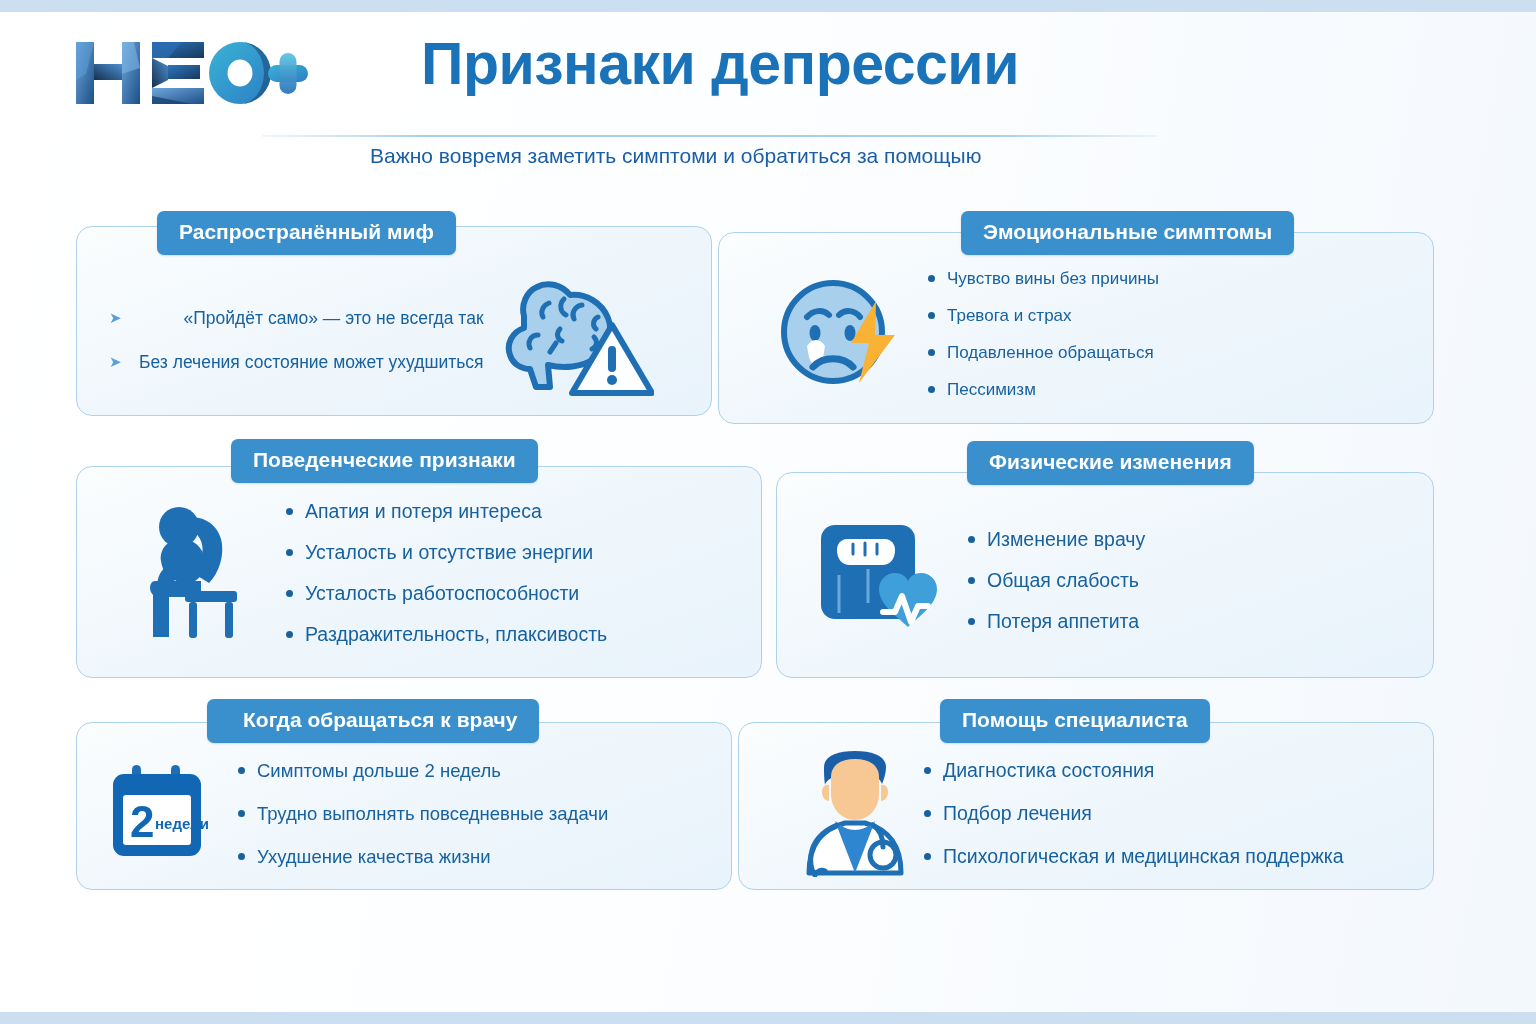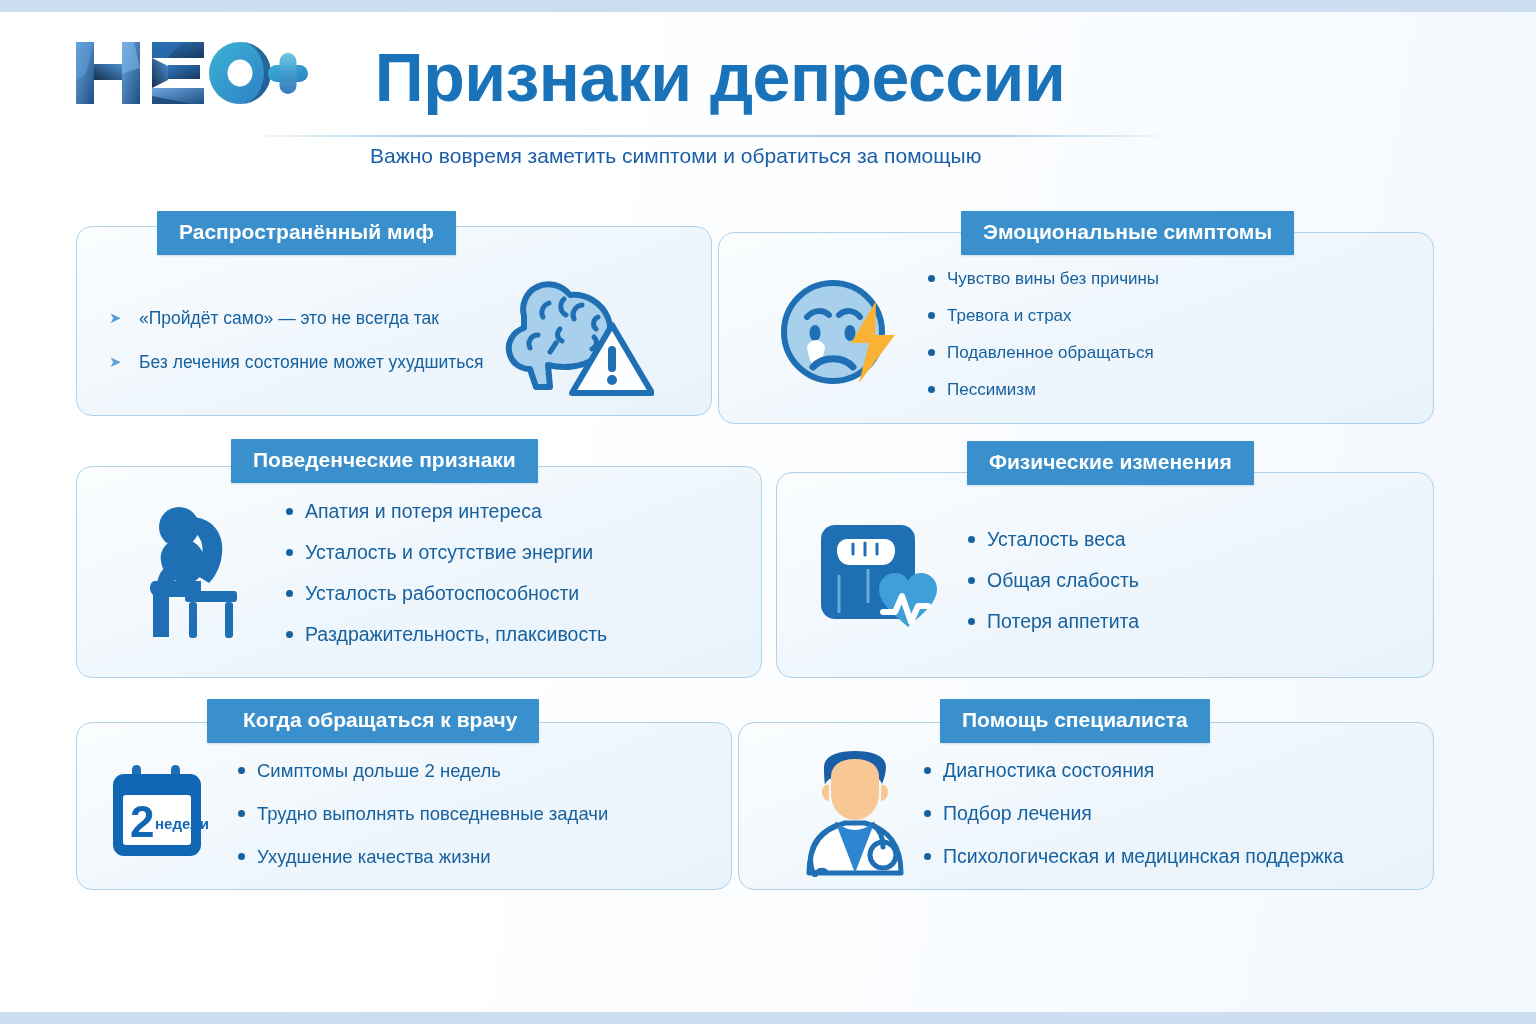--- a/index.html
+++ b/index.html
@@ -22,23 +22,23 @@
   .band-top { top: 0; }
   .band-bottom { bottom: 0; }
 
   
   .header { position: absolute; top: 12px; left: 0; right: 0; height: 160px; }
   .logo {
     position: absolute; left: 72px; top: 22px;
     width: 240px; height: 78px;
   }
   .title {
-    position: absolute; left: 370px; top: 30px; width: 700px;
+    position: absolute; left: 370px; top: 22px; width: 700px;
     text-align: center;
-    font-size: 68px; font-weight: bold; color: #1a73b8;
+    font-size: 59px; font-weight: bold; color: #1a73b8;
     letter-spacing: -0.5px; line-height: 1.05;
   }
   .rule {
     position: absolute; left: 262px; top: 123px; width: 896px; height: 2px;
     background: linear-gradient(90deg, rgba(168,207,232,0.15), #a8cfe8 18%, #a8cfe8 82%, rgba(168,207,232,0.15));
   }
   .subtitle {
     position: absolute; left: 370px; top: 132px; width: 700px;
     text-align: left;
     font-size: 21px; color: #1a5ea8; font-weight: 500;
@@ -50,21 +50,21 @@
     background: linear-gradient(160deg, #fbfdfe 0%, #eef6fc 55%, #e9f3fb 100%);
     border: 1.5px solid #aed2ea;
     border-radius: 16px;
   }
   .badge {
     position: absolute;
     background: #3a90cc;
     color: #ffffff;
     font-size: 21px; font-weight: bold;
     padding: 9px 22px 11px 22px;
-    border-radius: 1px;
+    border-radius: 7px;
     white-space: nowrap;
     box-shadow: 0 1px 2px rgba(30,90,150,0.18);
     z-index: 5;
   }
   .card-body {
     position: absolute; inset: 0;
     display: flex; align-items: center;
   }
   .icon-wrap {
     flex: 0 0 auto;
@@ -149,21 +149,21 @@
         <rect x="207.5" y="19" width="17" height="41" rx="8.5" fill="url(#g5)" opacity="0.95"></rect>
       </svg>
     </div>
 
     <div class="title">Признаки депрессии</div>
     <div class="rule"></div>
     <div class="subtitle">Важно вовремя заметить симптоми и обратиться за помощыю</div>
   </div>
 
   <div class="card" style="left:76px; top:226px; width:636px; height:190px;">
-    <div class="card-body" style="padding:30px 14px 0 32px;">
+    <div class="card-body" style="padding:30px 14px 0 32px;text-align:right;">
       <ul class="bullets arrows" style="font-size:17.5px; line-height:44px; margin-top:8px;">
         <li>«Пройдёт само» — это не всегда так</li>
         <li>Без лечения состояние может ухудшиться</li>
       </ul>
       <div class="icon-wrap" style="margin-left:10px; margin-top:6px;">
         <svg width="160" height="132" viewBox="0 0 160 132">
           <g fill="#a8d0ec" stroke="#1f6fb5" stroke-width="6" stroke-linejoin="round" stroke-linecap="round">
             <path d="M30 55c-12 4-18 16-14 27 3 9 11 14 20 14l6 18h14l-2-22c16 4 34 2 46-6 14-9 20-26 14-41C108 30 92 20 76 22 68 12 54 8 43 14 32 19 27 32 30 43z"></path>
           </g>
           <g fill="none" stroke="#1f6fb5" stroke-width="5" stroke-linecap="round">
@@ -252,21 +252,21 @@
           <g stroke="#7fc0e8" stroke-width="3" fill="none" opacity="0.75">
             <path d="M22 56v38"></path>
               <path d="M51 50v34"></path>
               <path d="M80 56v38"></path>
           </g>
           <path d="M78 54c-9 0-16 7-16 16 0 16 19 28 29 38 10-10 29-22 29-38 0-9-7-16-16-16-6 0-11 3-13 8-2-5-7-8-13-8z" fill="#3f9fd9"></path>
           <path d="M66 93h12l7-16 9 26 7-16h10" fill="none" stroke="#ffffff" stroke-width="6" stroke-linecap="round" stroke-linejoin="round"></path>
         </svg>
       </div>
       <ul class="bullets" style="font-size:19.5px; line-height:41px;">
-        <li>Усталость веса</li>
+        <li>Изменение врачу</li>
         <li>Общая слабость</li>
         <li>Потеря аппетита</li>
       </ul>
     </div>
     <div class="badge" style="left:190px; top:-32px;">Физические изменения</div>
   </div>
 
   <div class="card" style="left:76px; top:722px; width:656px; height:168px;">
     <div class="card-body" style="padding:14px 18px 0 28px;">
       <div class="icon-wrap" style="margin-right:18px;">

